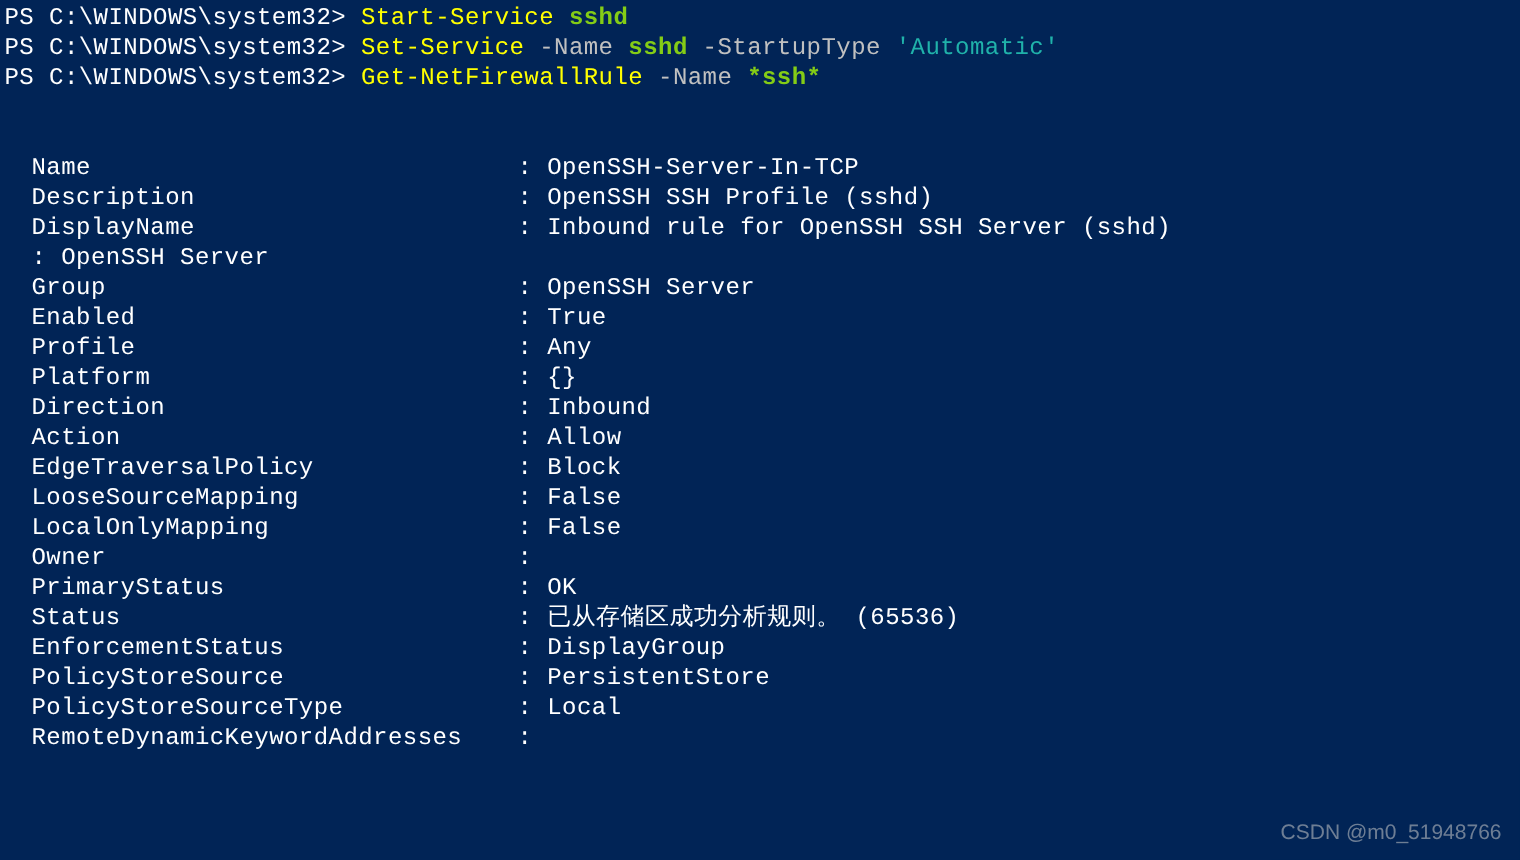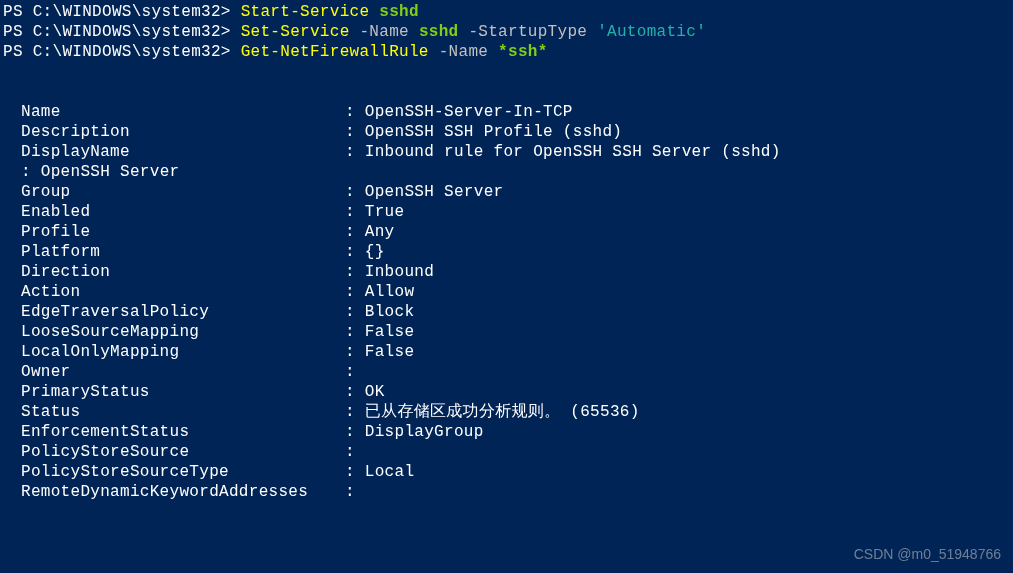--- a/index.html
+++ b/index.html
@@ -146,20 +146,21 @@
       <div class="kv-val">已从存储区成功分析规则。 (65536)</div>
     </div>
     <div class="kv-row">
       <div class="kv-key">EnforcementStatus</div>
       <div class="kv-colon">: </div>
       <div class="kv-val">DisplayGroup</div>
     </div>
     <div class="kv-row">
       <div class="kv-key">PolicyStoreSource</div>
       <div class="kv-colon">: </div>
+      <div class="kv-val">PersistentStore</div>
     </div>
     <div class="kv-row">
       <div class="kv-key">PolicyStoreSourceType</div>
       <div class="kv-colon">: </div>
       <div class="kv-val">Local</div>
     </div>
     <div class="kv-row">
       <div class="kv-key">RemoteDynamicKeywordAddresses</div>
       <div class="kv-colon">: </div>
       <div class="kv-val"></div>

